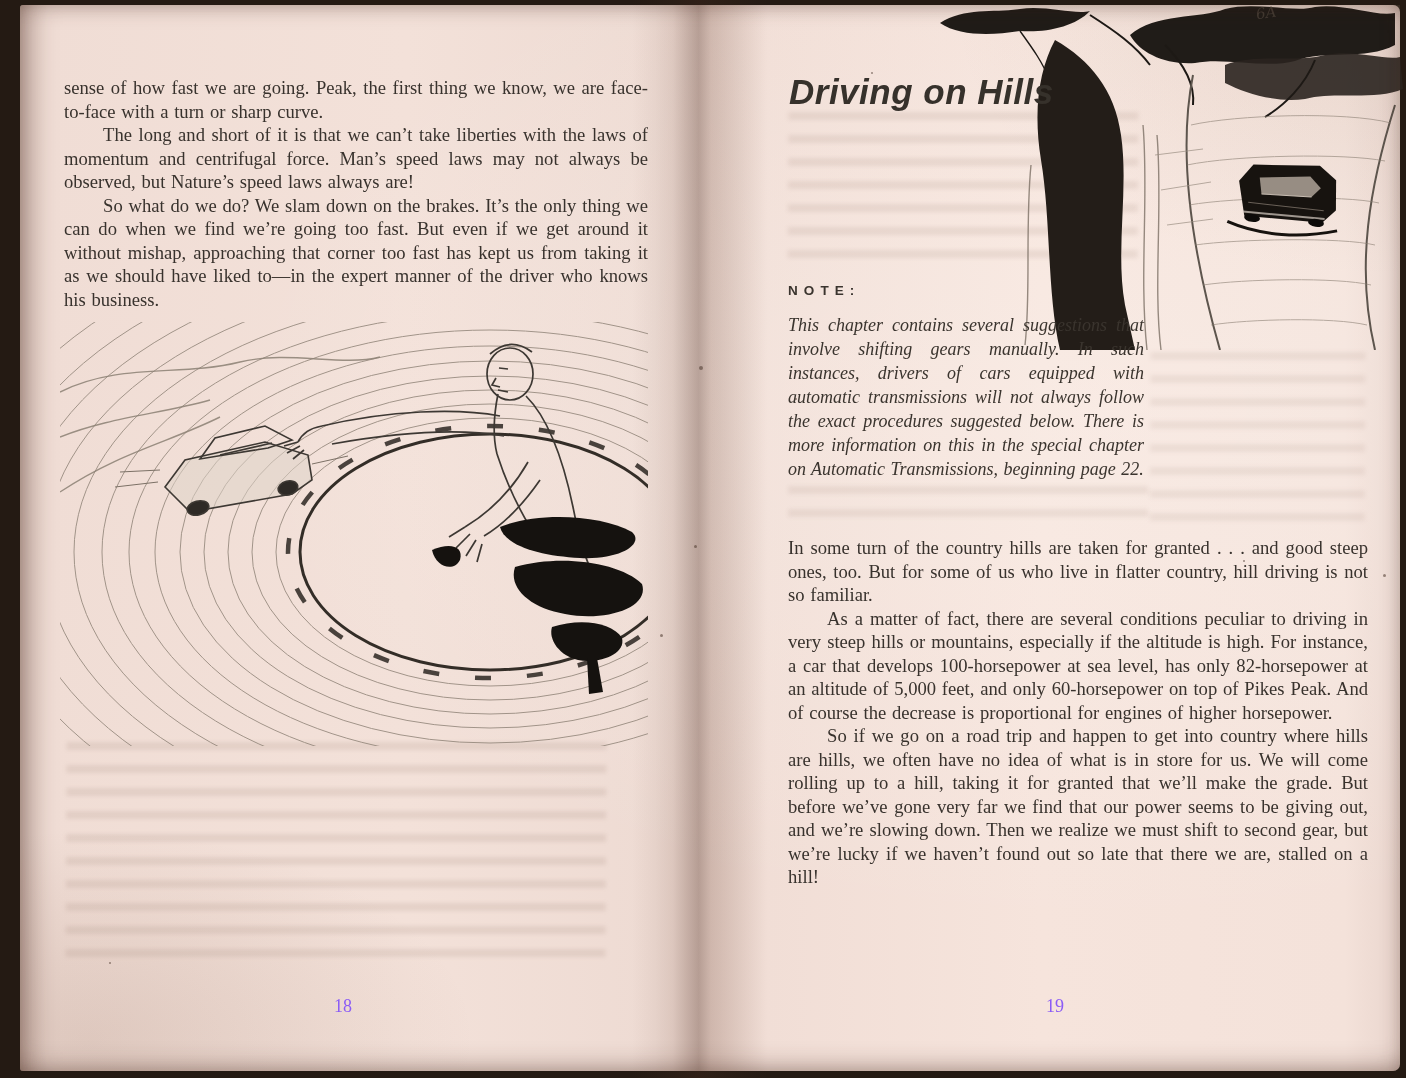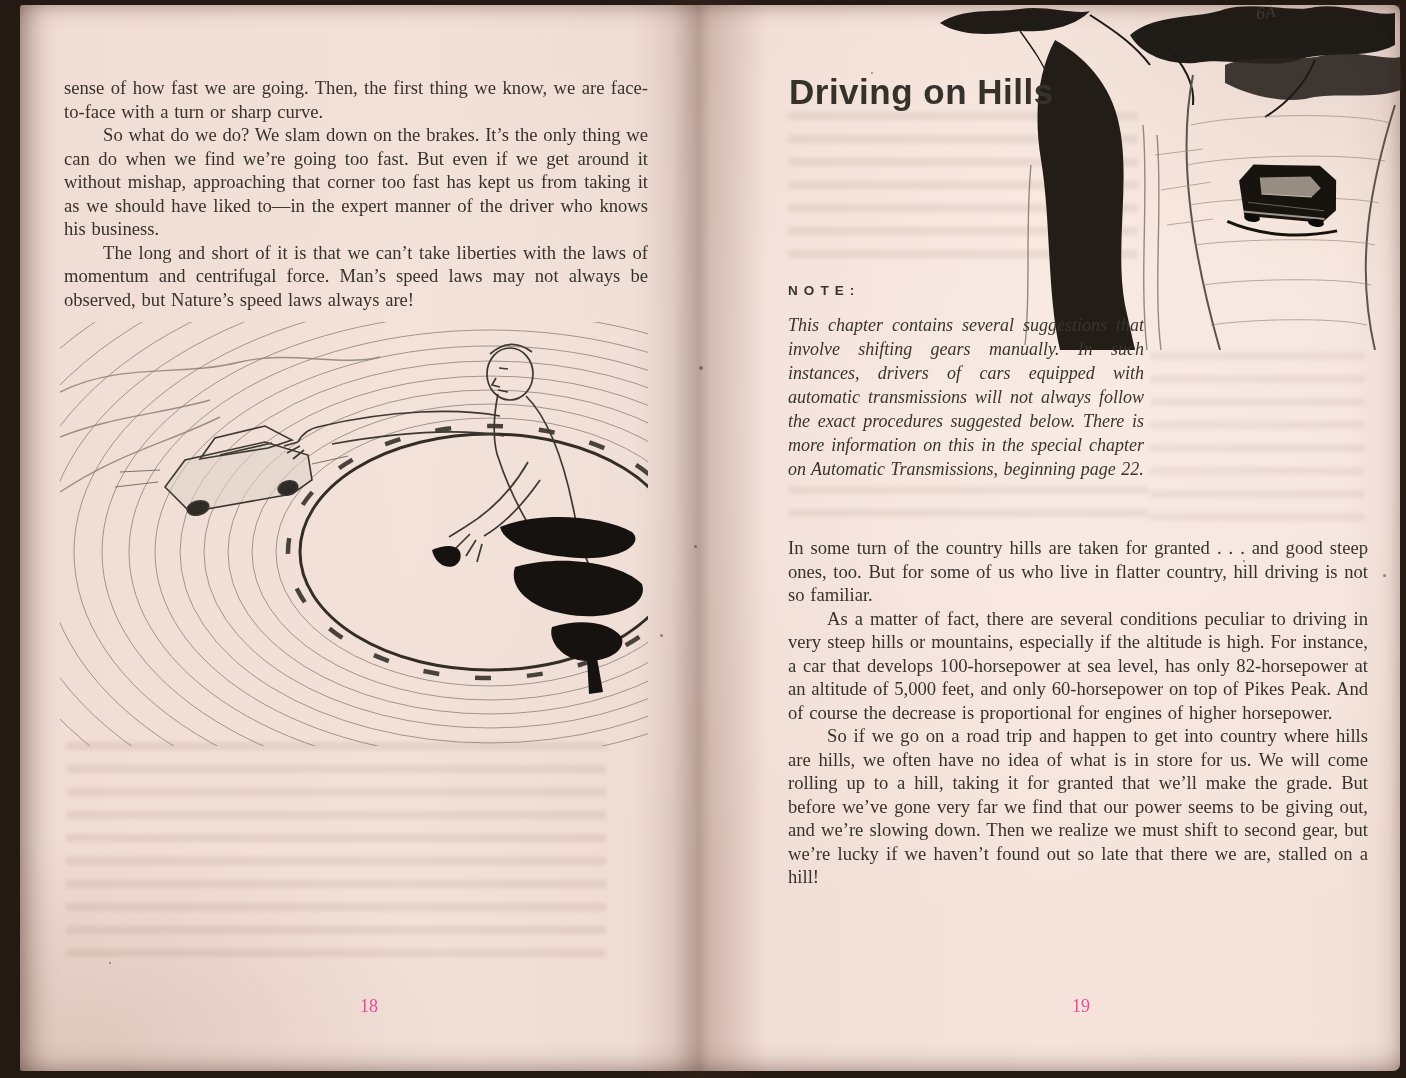--- a/index.html
+++ b/index.html
@@ -20,48 +20,48 @@
   .gutter{position:absolute;left:632px;top:0;width:136px;height:100%;z-index:1;pointer-events:none;
     background:linear-gradient(90deg,transparent 0,rgba(98,62,47,.10) 30%,rgba(74,44,33,.30) 49%,rgba(98,64,48,.15) 58%,transparent 100%)}
   .ghost{position:absolute;z-index:1;filter:blur(2px);pointer-events:none;
     background:repeating-linear-gradient(180deg, rgba(146,117,104,.27) 0 8px, rgba(0,0,0,0) 8px 23px);
     transform:skewX(-.3deg)}
   .bodytext{position:absolute;z-index:3;font-size:18.6px;line-height:23.5px;color:#38322d;
     text-align:justify;word-spacing:.06em}
   .bodytext p{margin:0}
   .bodytext p.indent{text-indent:2.1em}
   .chapter-title{position:absolute;left:789px;top:72px;z-index:3;
-    font-family:"Liberation Sans",sans-serif;font-weight:bold;
+    font-family:"Liberation Sans",sans-serif;font-style:italic;font-weight:bold;
     font-size:35px;letter-spacing:.5px;color:#36312b}
   .note{position:absolute;left:788px;top:283px;width:356px;z-index:3;color:#3a342e}
   .note-label{font-family:"Liberation Sans",sans-serif;font-size:13.5px;font-weight:bold;
     letter-spacing:.45em;margin-bottom:15px;color:#3a342e}
   .note-text{font-style:italic;font-size:18px;line-height:24px;text-align:justify;word-spacing:.05em}
-  .pageno{position:absolute;z-index:3;font-size:18px;color:#ec4899;width:44px;text-align:right}
+  .pageno{position:absolute;z-index:3;font-size:18px;color:#8b5cf6;width:44px;text-align:left}
   .illus{position:absolute;z-index:2}
   .speck{position:absolute;border-radius:50%;background:#4a372c;opacity:.55;z-index:8}
   .pencil-mark{position:absolute;left:1256px;top:4px;z-index:3;font-family:"DejaVu Serif",serif;
     font-style:italic;font-size:15px;color:rgba(95,84,72,.55);transform:rotate(-8deg)}
 </style>
 </head>
 <body>
 
 <div class="scan">
   <div class="paper"></div>
   <div class="gutter"></div>
 
   <div class="ghost" style="left:66px;top:742px;width:540px;height:225px;opacity:.55"></div>
   <div class="ghost" style="left:788px;top:112px;width:350px;height:160px;opacity:.5"></div>
   <div class="ghost" style="left:788px;top:486px;width:360px;height:44px;opacity:.45"></div>
   <div class="ghost" style="left:1150px;top:352px;width:215px;height:180px;opacity:.4"></div>
 
   <div class="bodytext" style="left:64px;top:76px;width:584px">
-    <p>sense of how fast we are going. Then, the first thing we know, we are face-to-face with a turn or sharp curve.</p>
+    <p>sense of how fast we are going. Peak, the first thing we know, we are face-to-face with a turn or sharp curve.</p>
+    <p class="indent">The long and short of it is that we can’t take liberties with the laws of momentum and centrifugal force. Man’s speed laws may not always be observed, but Nature’s speed laws always are!</p>
     <p class="indent">So what do we do? We slam down on the brakes. It’s the only thing we can do when we find we’re going too fast. But even if we get around it without mishap, approaching that corner too fast has kept us from taking it as we should have liked to—in the expert manner of the driver who knows his business.</p>
-    <p class="indent">The long and short of it is that we can’t take liberties with the laws of momentum and centrifugal force. Man’s speed laws may not always be observed, but Nature’s speed laws always are!</p>
   </div>
 
   <svg class="illus" role="img" style="left:60px;top:322px" width="588" height="424" viewBox="0 0 588 424" aria-label="Line drawing of a car rounding a sharp banked curve while a giant driver figure leans over the road with outstretched arms">
     <defs>
         <clipPath id="lclip">
           <rect width="588" height="424"></rect>
         </clipPath>
       </defs>
     <g clip-path="url(#lclip)">
       <g fill="none" stroke="#9a8e82" stroke-width="1.4">

